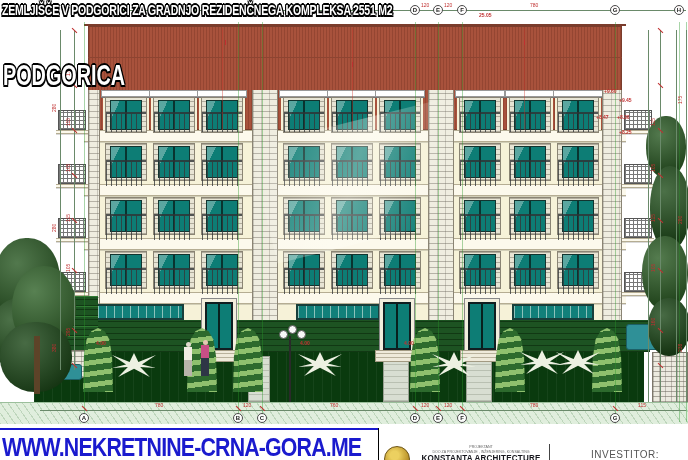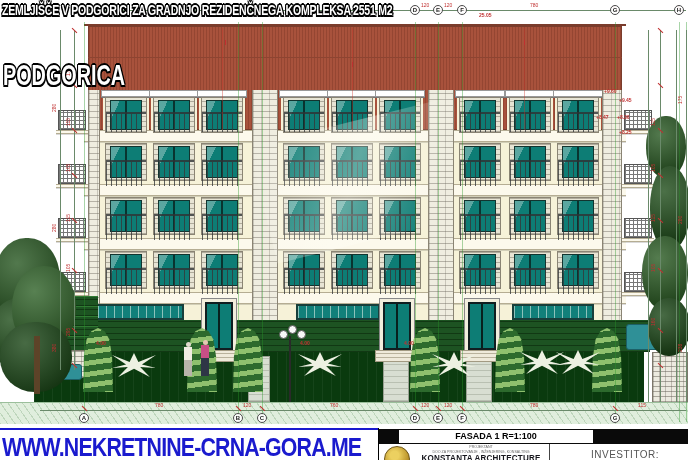--- a/index.html
+++ b/index.html
@@ -372,23 +372,20 @@
       <div class="abs" style="left: 225px; top: 40px; width: 1px; height: 5px; background: rgb(192, 48, 48);"></div>
       <div class="abs" style="left: 352px; top: 62px; width: 1px; height: 5px; background: rgb(192, 48, 48);"></div>
       <div class="abs" style="left: 524px; top: 40px; width: 1px; height: 5px; background: rgb(192, 48, 48);"></div>
     </div>
   <div class="headline outline">ZEMLJIŠČE V PODGORICI ZA GRADNJO REZIDENČNEGA KOMPLEKSA 2551 M2</div>
   <div class="city outline">PODGORICA</div>
   <div id="bottombar">
     <div id="blueline"></div>
     <div class="website">WWW.NEKRETNINE-CRNA-GORA.ME</div>
     <div id="titleblock">
-      <div class="tb-head">
-        <span class="tb-title">FASADA 1 R=1:100</span>
-      </div>
       <div class="tb-body">
         <div class="seal"></div>
         <div class="firm">
           <div class="f1">PROJEKTANT</div>
           <div class="f1">DOO ZA PROJEKTOVANJE , INŽENJERING, KONSALTING</div>
           <div class="f2">KONSTANTA ARCHITECTURE</div>
         </div>
         <div class="tb-div"></div>
         <div class="investor">INVESTITOR:</div>
       </div>

